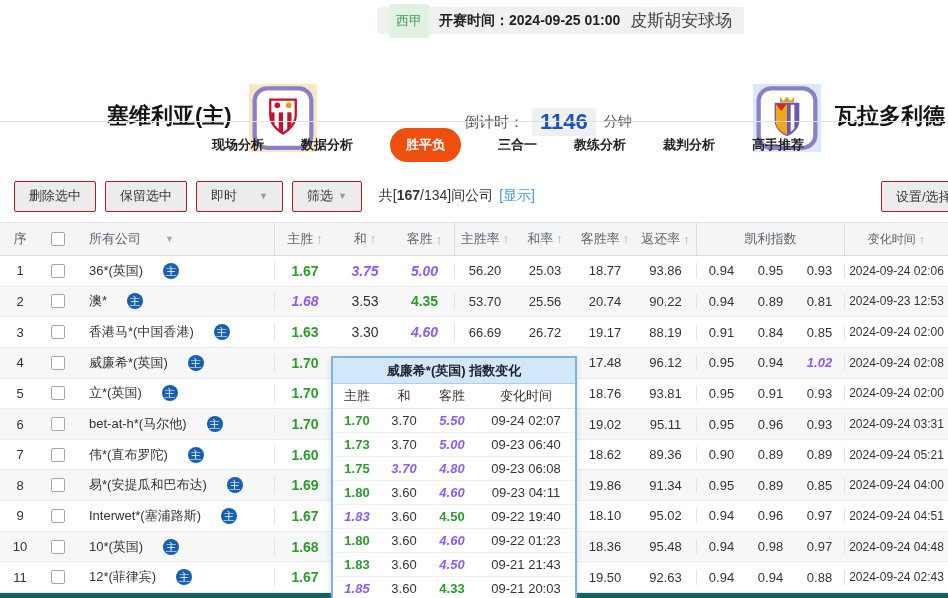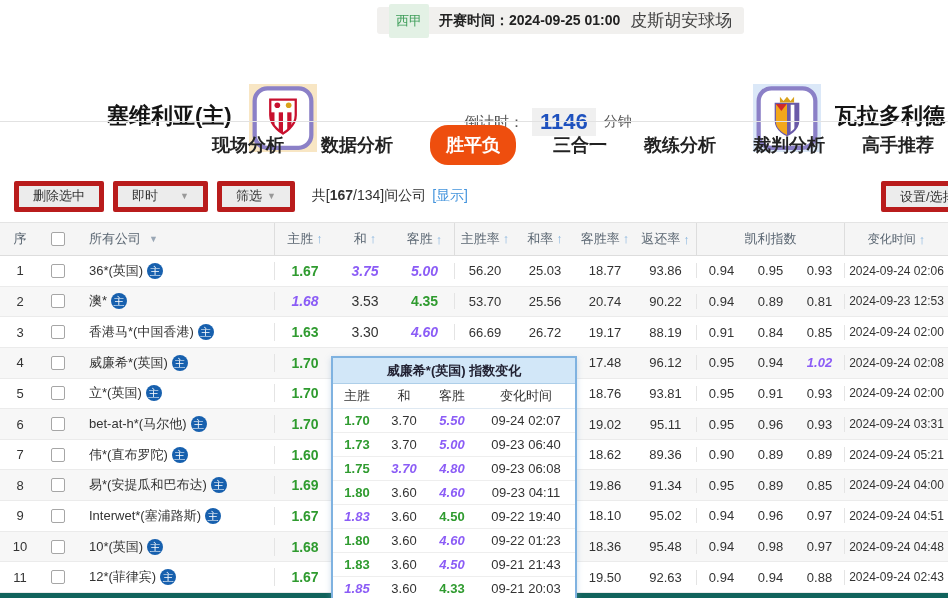--- a/index.html
+++ b/index.html
@@ -23,45 +23,45 @@
   .home-badge { left:240px; }
   .away-badge { left:744px; }
   .countdown { position:absolute; left:455px; top:68px; display:flex; align-items:center; gap:8px; }
   .cd-label { font-size:15px; color:#555; }
   .cd-value { font-size:22px; font-weight:bold; color:#1e51be; background:#f0f0f0; padding:1px 8px; }
   .cd-unit { font-size:14px; color:#555; }
   .top-divider { position:absolute; left:0; top:121px; width:948px; height:1px; background:#e2e2e2; }
 
   
   .tabs { position:absolute; left:212px; top:122px; height:46px; display:flex; align-items:center; gap:37px; }
-  .tab { font-size:18px; color:#222; font-weight:bold; cursor:pointer; white-space:nowrap; }
+  .tab { font-size:13px; color:#222; font-weight:bold; cursor:pointer; white-space:nowrap; }
   .tab.active { background:#ee4e0e; color:#fff; padding:8px 16px; border-radius:18px; }
 
   
   .toolbar { position:absolute; left:0; top:170px; width:948px; height:52px; display:flex; align-items:center; padding-left:14px; }
-  .tbtn { background:#ececec; border:5px solid #b91c1c; color:#333; font-size:13px; height:31px;
+  .tbtn { background:#ececec; border:1px solid #b91c1c; color:#333; font-size:13px; height:31px;
     padding:0 14px; margin-right:9px; border-radius:2px; display:flex; align-items:center; cursor:pointer; white-space:nowrap; }
   .tbtn .caret { color:#999; font-size:9px; margin-left:22px; }
   .tbtn .caret.tight { margin-left:5px; }
   .company-count { font-size:14px; color:#333; margin-left:8px; white-space:nowrap; }
   .company-count b { font-weight:bold; }
   .show-link { color:#4494dd; font-size:14px; margin-left:6px; cursor:pointer; }
   .settings-btn { position:absolute; left:881px; top:11px; }
 
   
   .tbl { position:absolute; left:0; top:222px; width:948px; }
   .thead { display:flex; height:34px; align-items:center; background:#f5f5f5;
     border-top:1px solid #e4e4e4; border-bottom:1px solid #dddddd; font-size:13px; color:#5a6672; }
   .rows { position:absolute; left:0; top:34px; width:948px; height:337px; display:flex; flex-direction:column; }
   .row { flex:1; display:flex; align-items:center; font-size:13px; border-bottom:1px solid #ebebeb; background:#fff; }
   .row.alt { background:#f7f7f7; }
   .cell { text-align:center; white-space:nowrap; overflow:hidden; }
   .c-no { width:40px; }
   .c-cb { width:36px; display:flex; justify-content:center; }
-  .c-co { width:199px; text-align:left; padding-left:13px; display:flex; align-items:center; gap:4px; border-right:1px solid #e4e4e4; }
+  .c-co { width:199px; text-align:left; padding-left:13px; display:flex; align-items:center; gap:20px; border-right:1px solid #e4e4e4; }
   .c-w,.c-d { width:60px; }
   .c-l { width:60px; border-right:1px solid #e4e4e4; }
   .c-wr,.c-dr,.c-lr { width:60px; }
   .c-rr { width:62px; border-right:1px solid #e4e4e4; }
   .c-k1,.c-k2 { width:49px; }
   .c-k3 { width:50px; border-right:1px solid #e4e4e4; }
   .c-t { width:103px; font-size:12px; }
   .thead .c-co { height:100%; display:flex; align-items:center; border-right:1px solid #dddddd; }
   .thead .c-l,.thead .c-rr,.thead .c-k3 { border-right:1px solid #dddddd; height:100%; display:flex; align-items:center; justify-content:center; }
   .thead .kelly-head { width:148px; text-align:left; border-right:1px solid #dddddd; height:100%; display:flex; align-items:center; justify-content:center; }
@@ -153,20 +153,23 @@
       <div class="tab active">胜平负</div>
       <div class="tab">三合一</div>
       <div class="tab">教练分析</div>
       <div class="tab">裁判分析</div>
       <div class="tab">高手推荐</div>
     </div>
 
   <div class="toolbar">
     <div class="tbtn">
       <span>删除选中</span>
+    </div>
+    <div class="tbtn">
+      <span>保留选中</span>
     </div>
     <div class="tbtn">
       <span>即时</span>
       <span class="caret">▼</span>
     </div>
     <div class="tbtn">
       <span>筛选</span>
       <span class="caret tight">▼</span>
     </div>
     <span class="company-count"><span>共[</span><b>167</b><span>/134]间公司</span></span>

